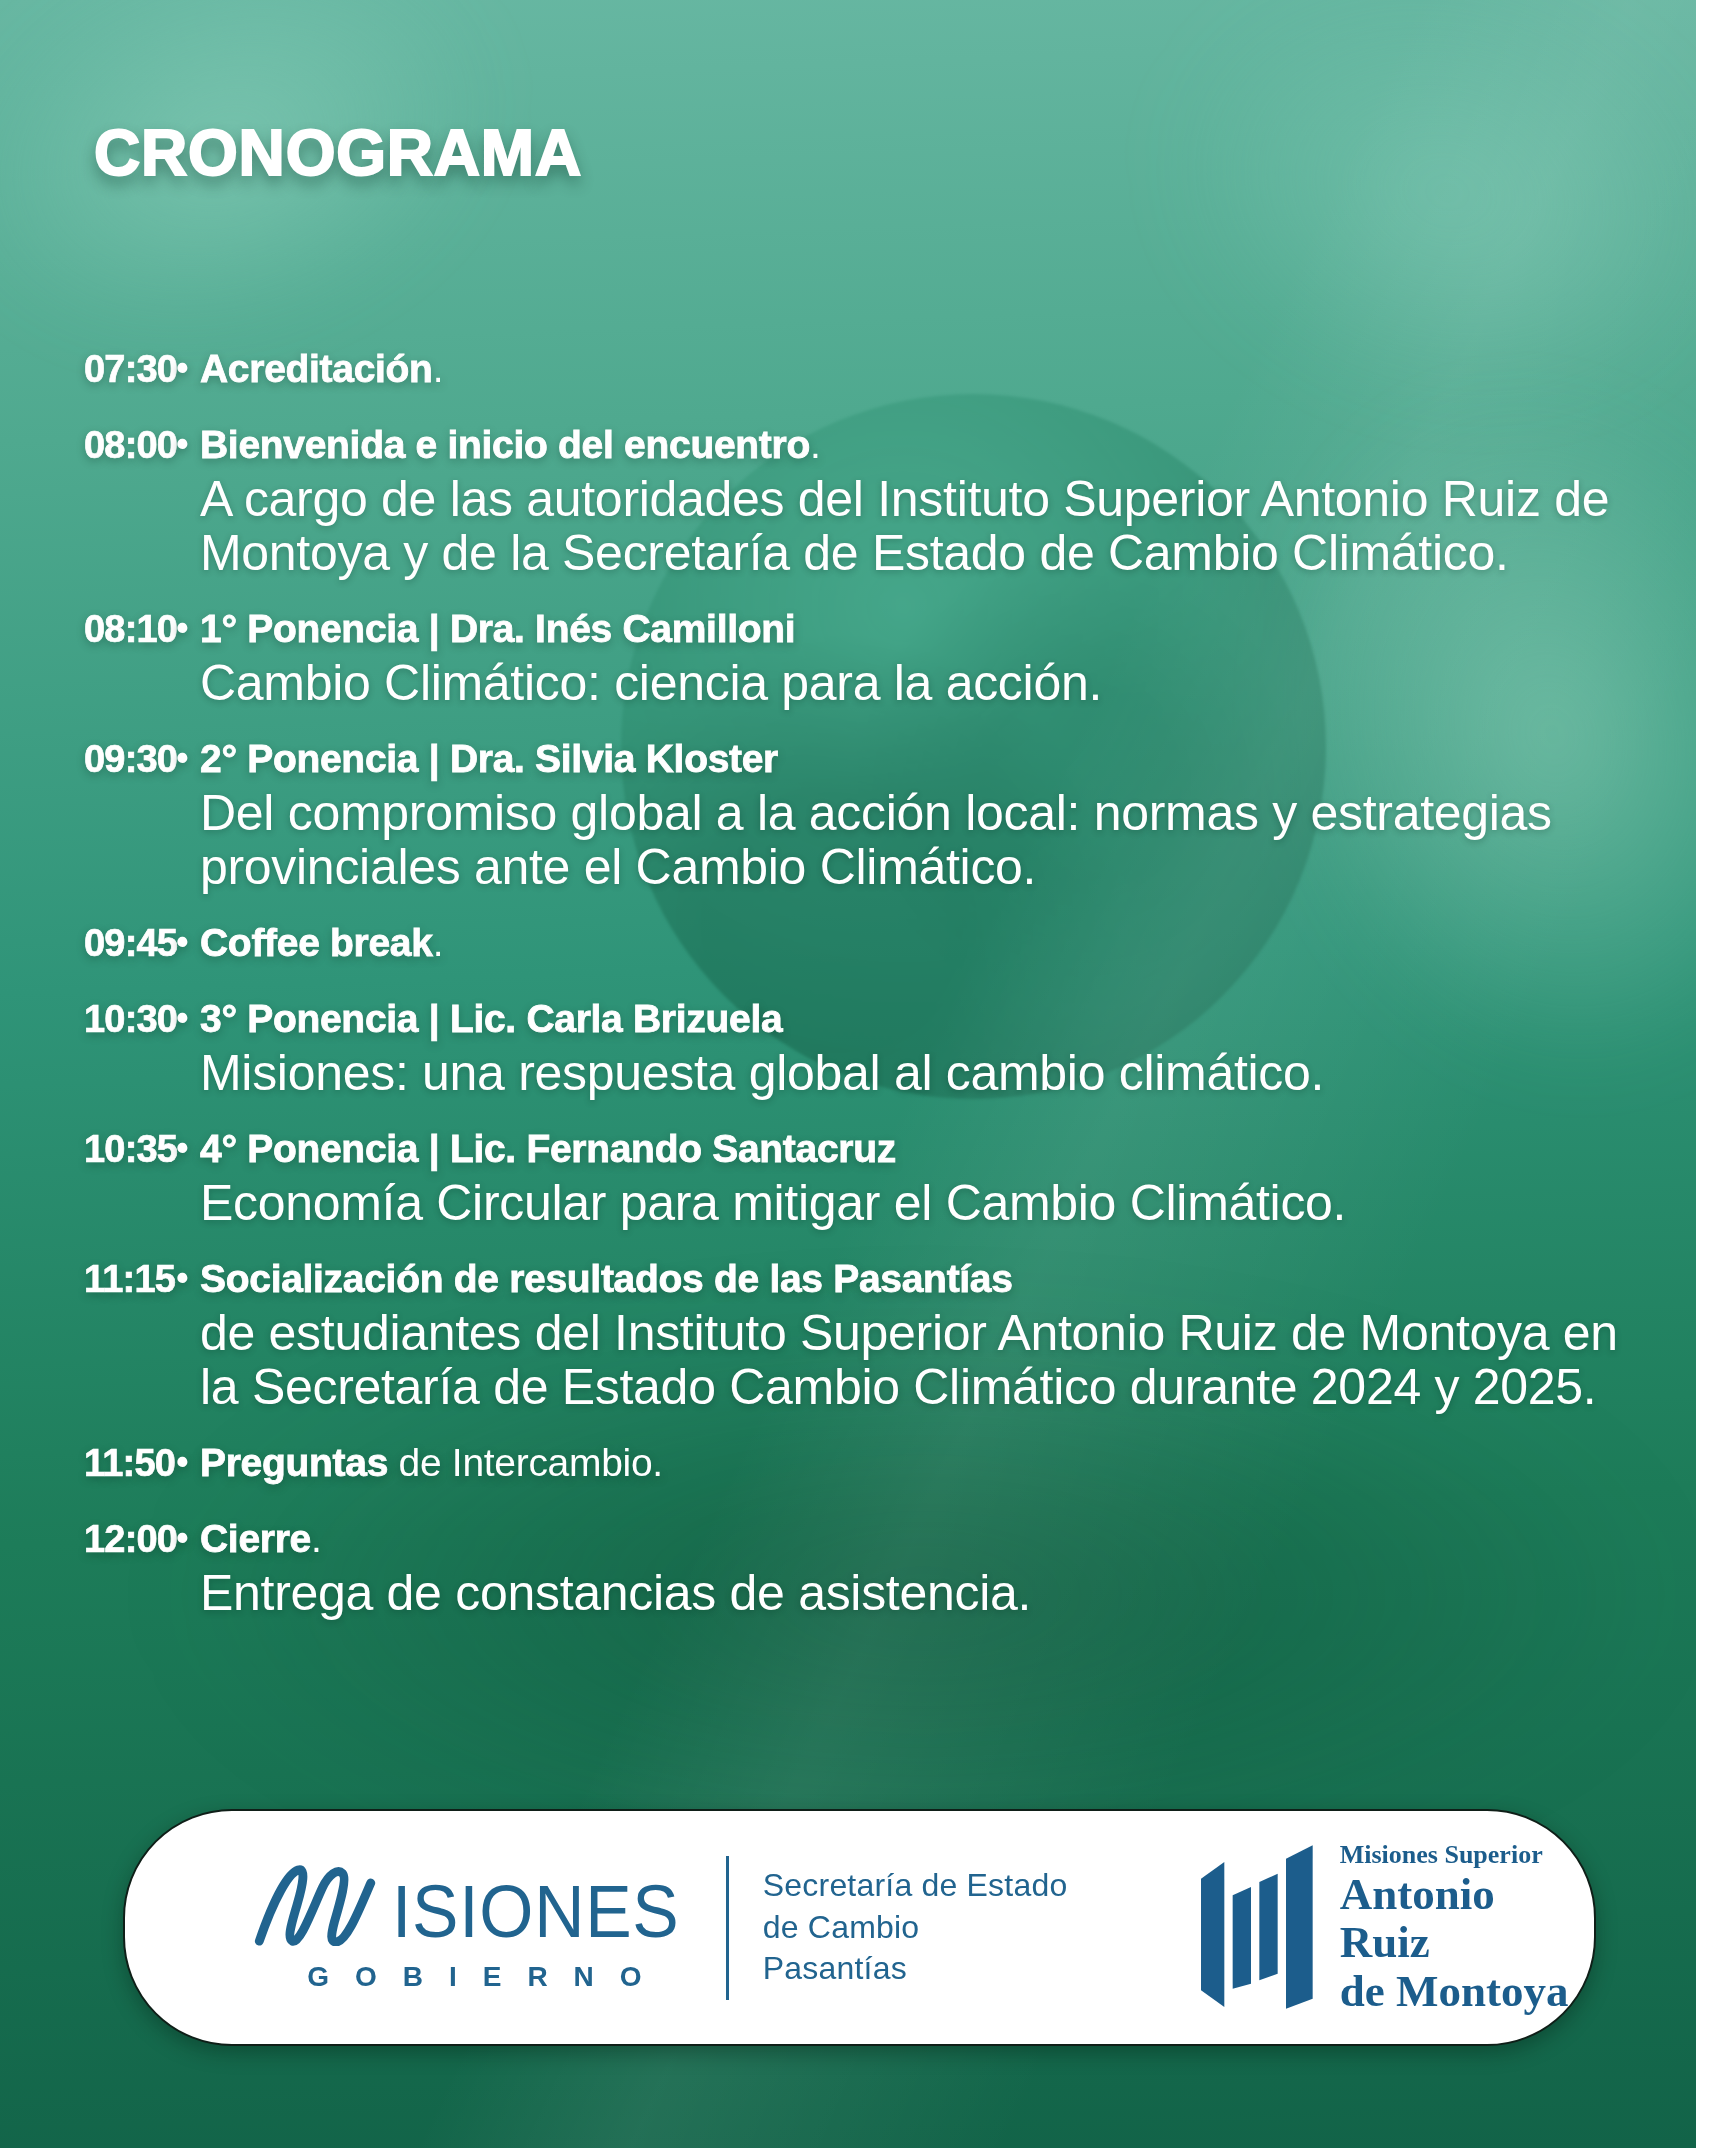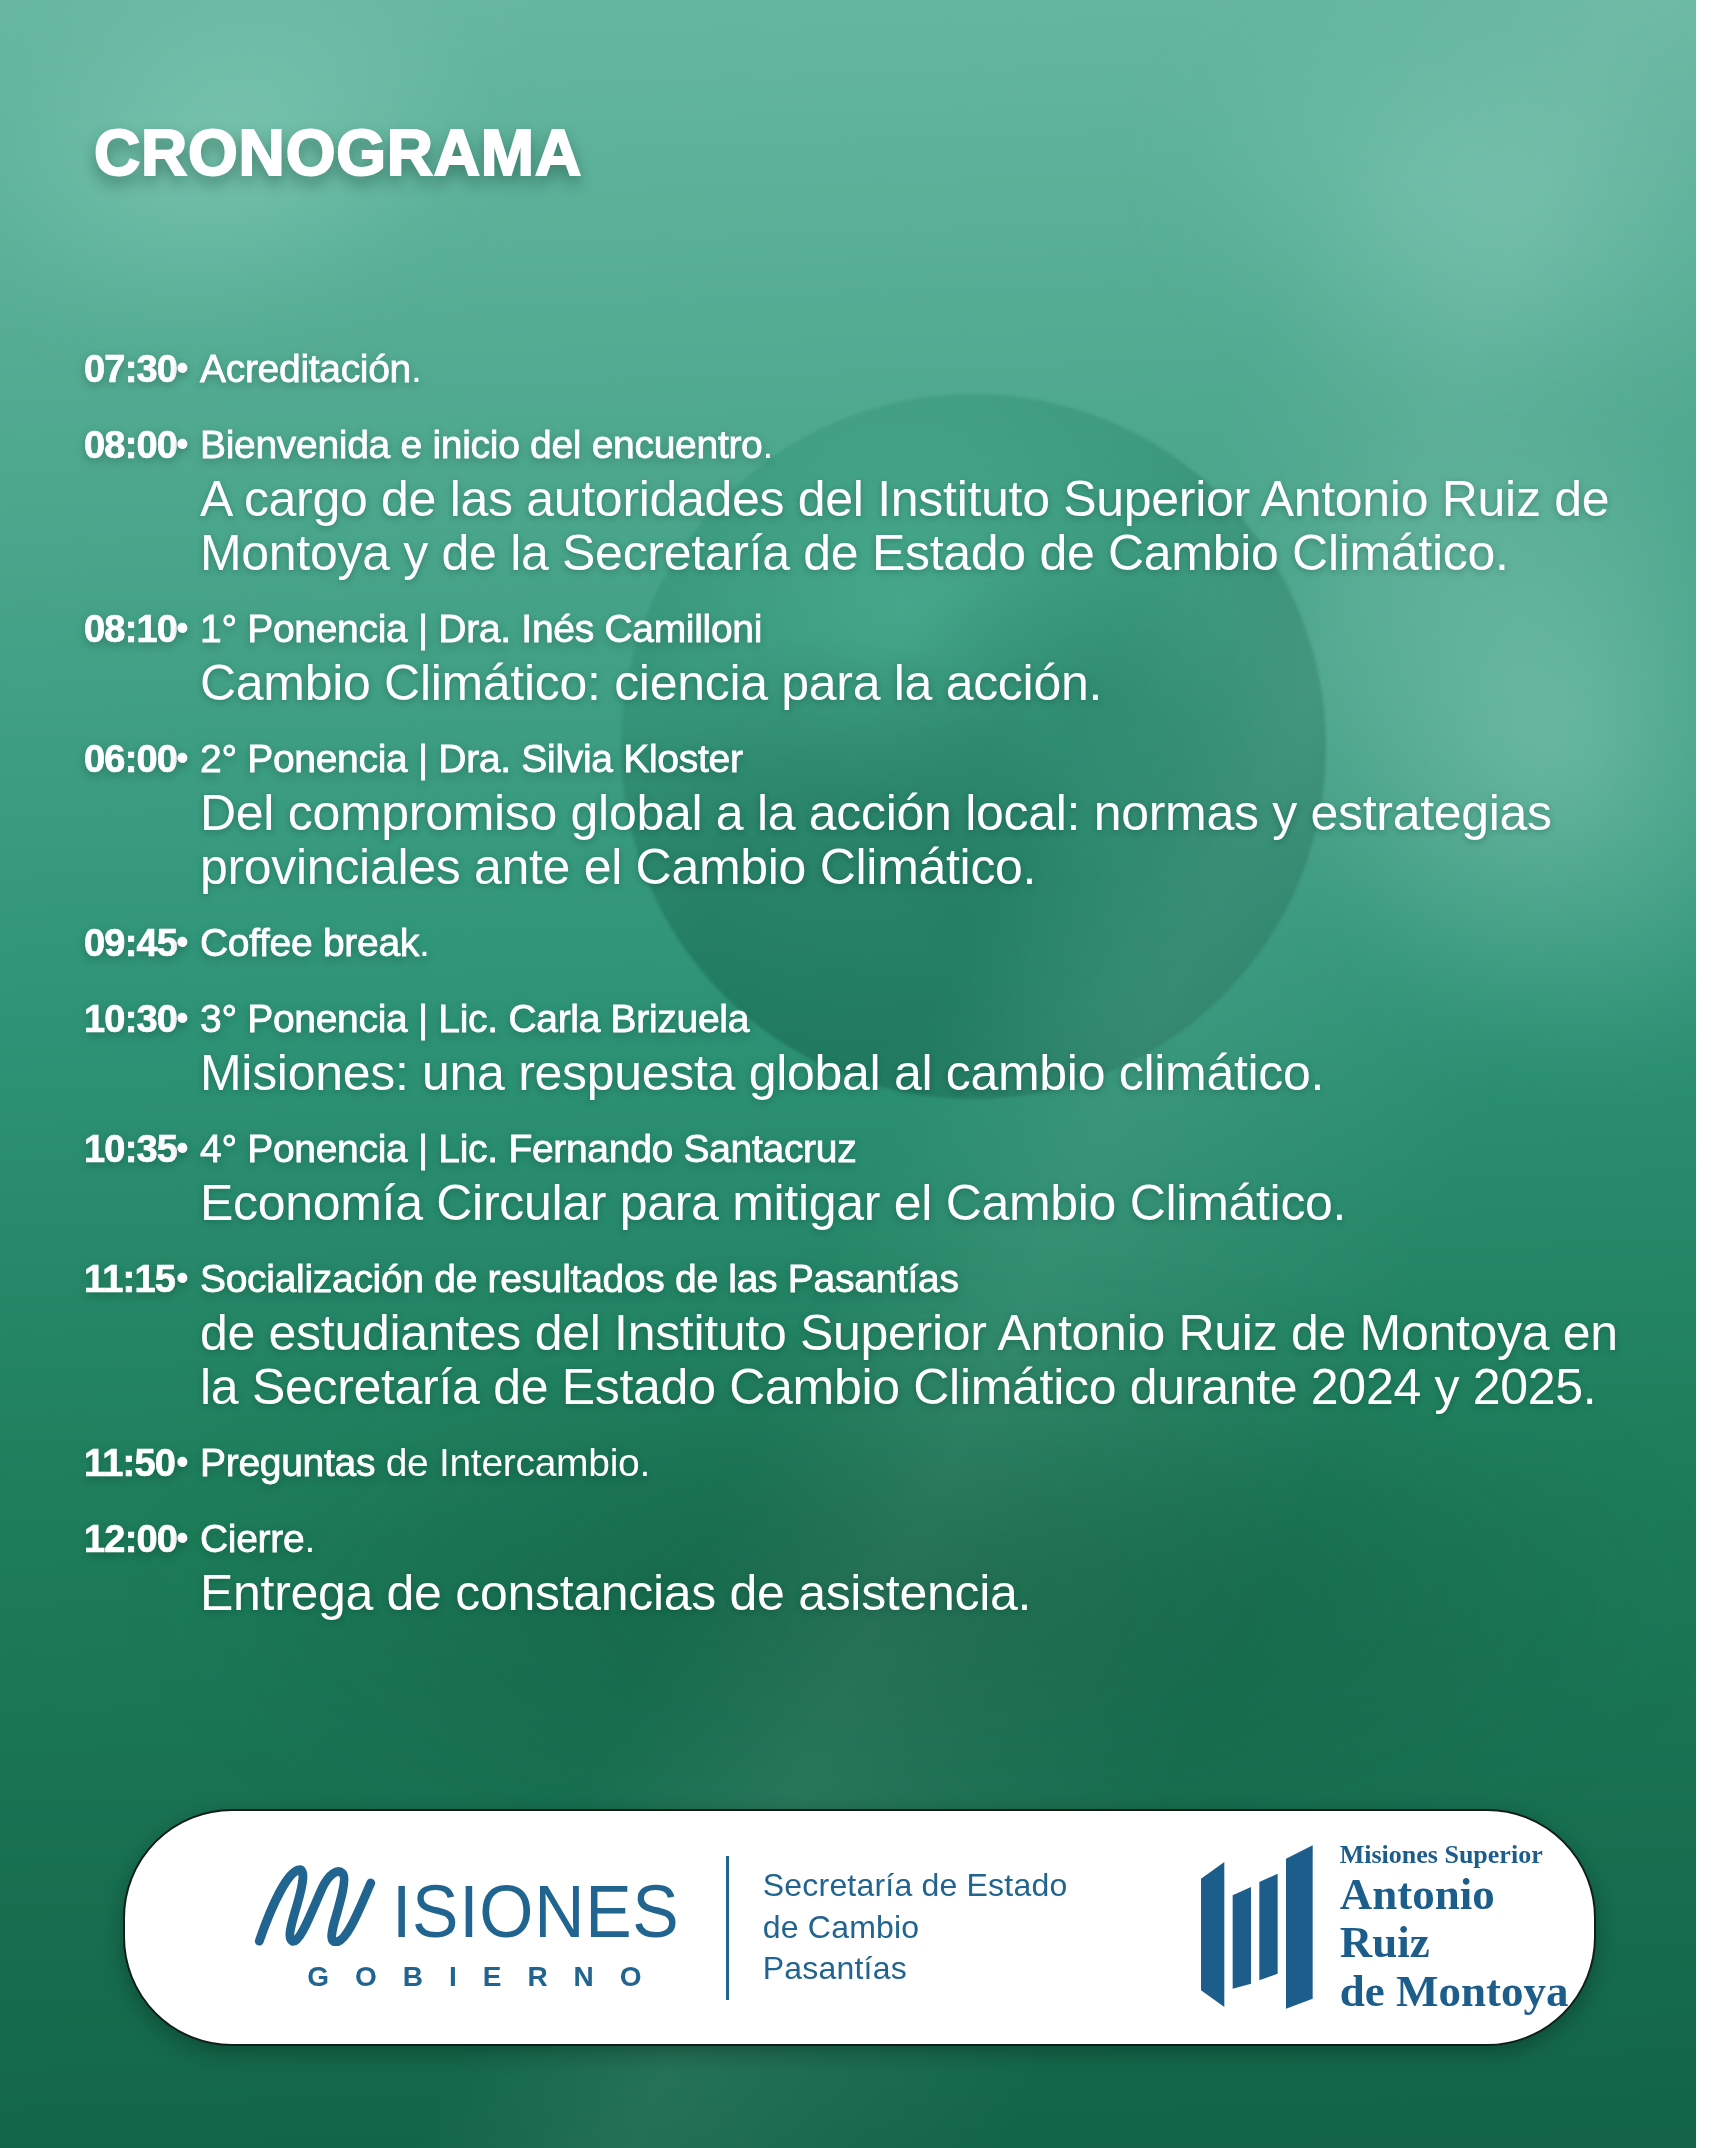--- a/index.html
+++ b/index.html
@@ -49,21 +49,21 @@
   .schedule{position:absolute; left:84px; top:342px; right:42px; color:var(--text);}
   .item{display:grid; grid-template-columns:81px 25px 1fr; column-gap:5px;
         margin-bottom:22px; align-items:start;}
   .time{font-size:38px; font-weight:700; letter-spacing:-0.8px; text-align:right;
         line-height:54px; -webkit-text-stroke:0.7px #fff;
         text-shadow:0 2.5px 8.4px rgba(8,45,32,.35);}
   .bullet{font-size:35px; font-weight:700; text-align:center; line-height:52px;
         text-shadow:0 2.5px 8.4px rgba(8,45,32,.35);}
   .head{font-size:39px; line-height:54px; letter-spacing:-0.3px;
         text-shadow:0 2.5px 8.4px rgba(8,45,32,.35);}
-  .head-bold{font-weight:400; -webkit-text-stroke:0.8px #fff;}
+  .head-bold{font-weight:700; -webkit-text-stroke:0.8px #fff;}
   .head-rest{font-weight:400;}
   .desc{font-size:50px; font-weight:400; line-height:54px; letter-spacing:-0.3px;
         text-shadow:0 1.7px 6.7px rgba(8,45,32,.30);}
   
   .footer-card{
     position:absolute; left:123px; top:1809px; width:1473px; height:237px;
     background:var(--card-bg); border:2.5px solid var(--card-border);
     border-radius:109px; box-sizing:border-box;
     display:flex; align-items:center; padding:0 0 0 126px;
     box-shadow:0 6.7px 20px rgba(0,25,15,.35);
@@ -114,21 +114,21 @@
       </div>
       <div class="item">
         <span class="time">08:10</span>
         <span class="bullet">•</span>
         <div class="content">
           <div class="head"><span class="head-bold">1° Ponencia | Dra. Inés Camilloni</span><span class="head-rest"></span></div>
           <div class="desc">Cambio Climático: ciencia para la acción.</div>
         </div>
       </div>
       <div class="item">
-        <span class="time">06:00</span>
+        <span class="time">09:30</span>
         <span class="bullet">•</span>
         <div class="content">
           <div class="head"><span class="head-bold">2° Ponencia | Dra. Silvia Kloster</span><span class="head-rest"></span></div>
           <div class="desc">Del compromiso global a la acción local: normas y estrategias</div>
           <div class="desc">provinciales ante el Cambio Climático.</div>
         </div>
       </div>
       <div class="item">
         <span class="time">09:45</span>
         <span class="bullet">•</span>

